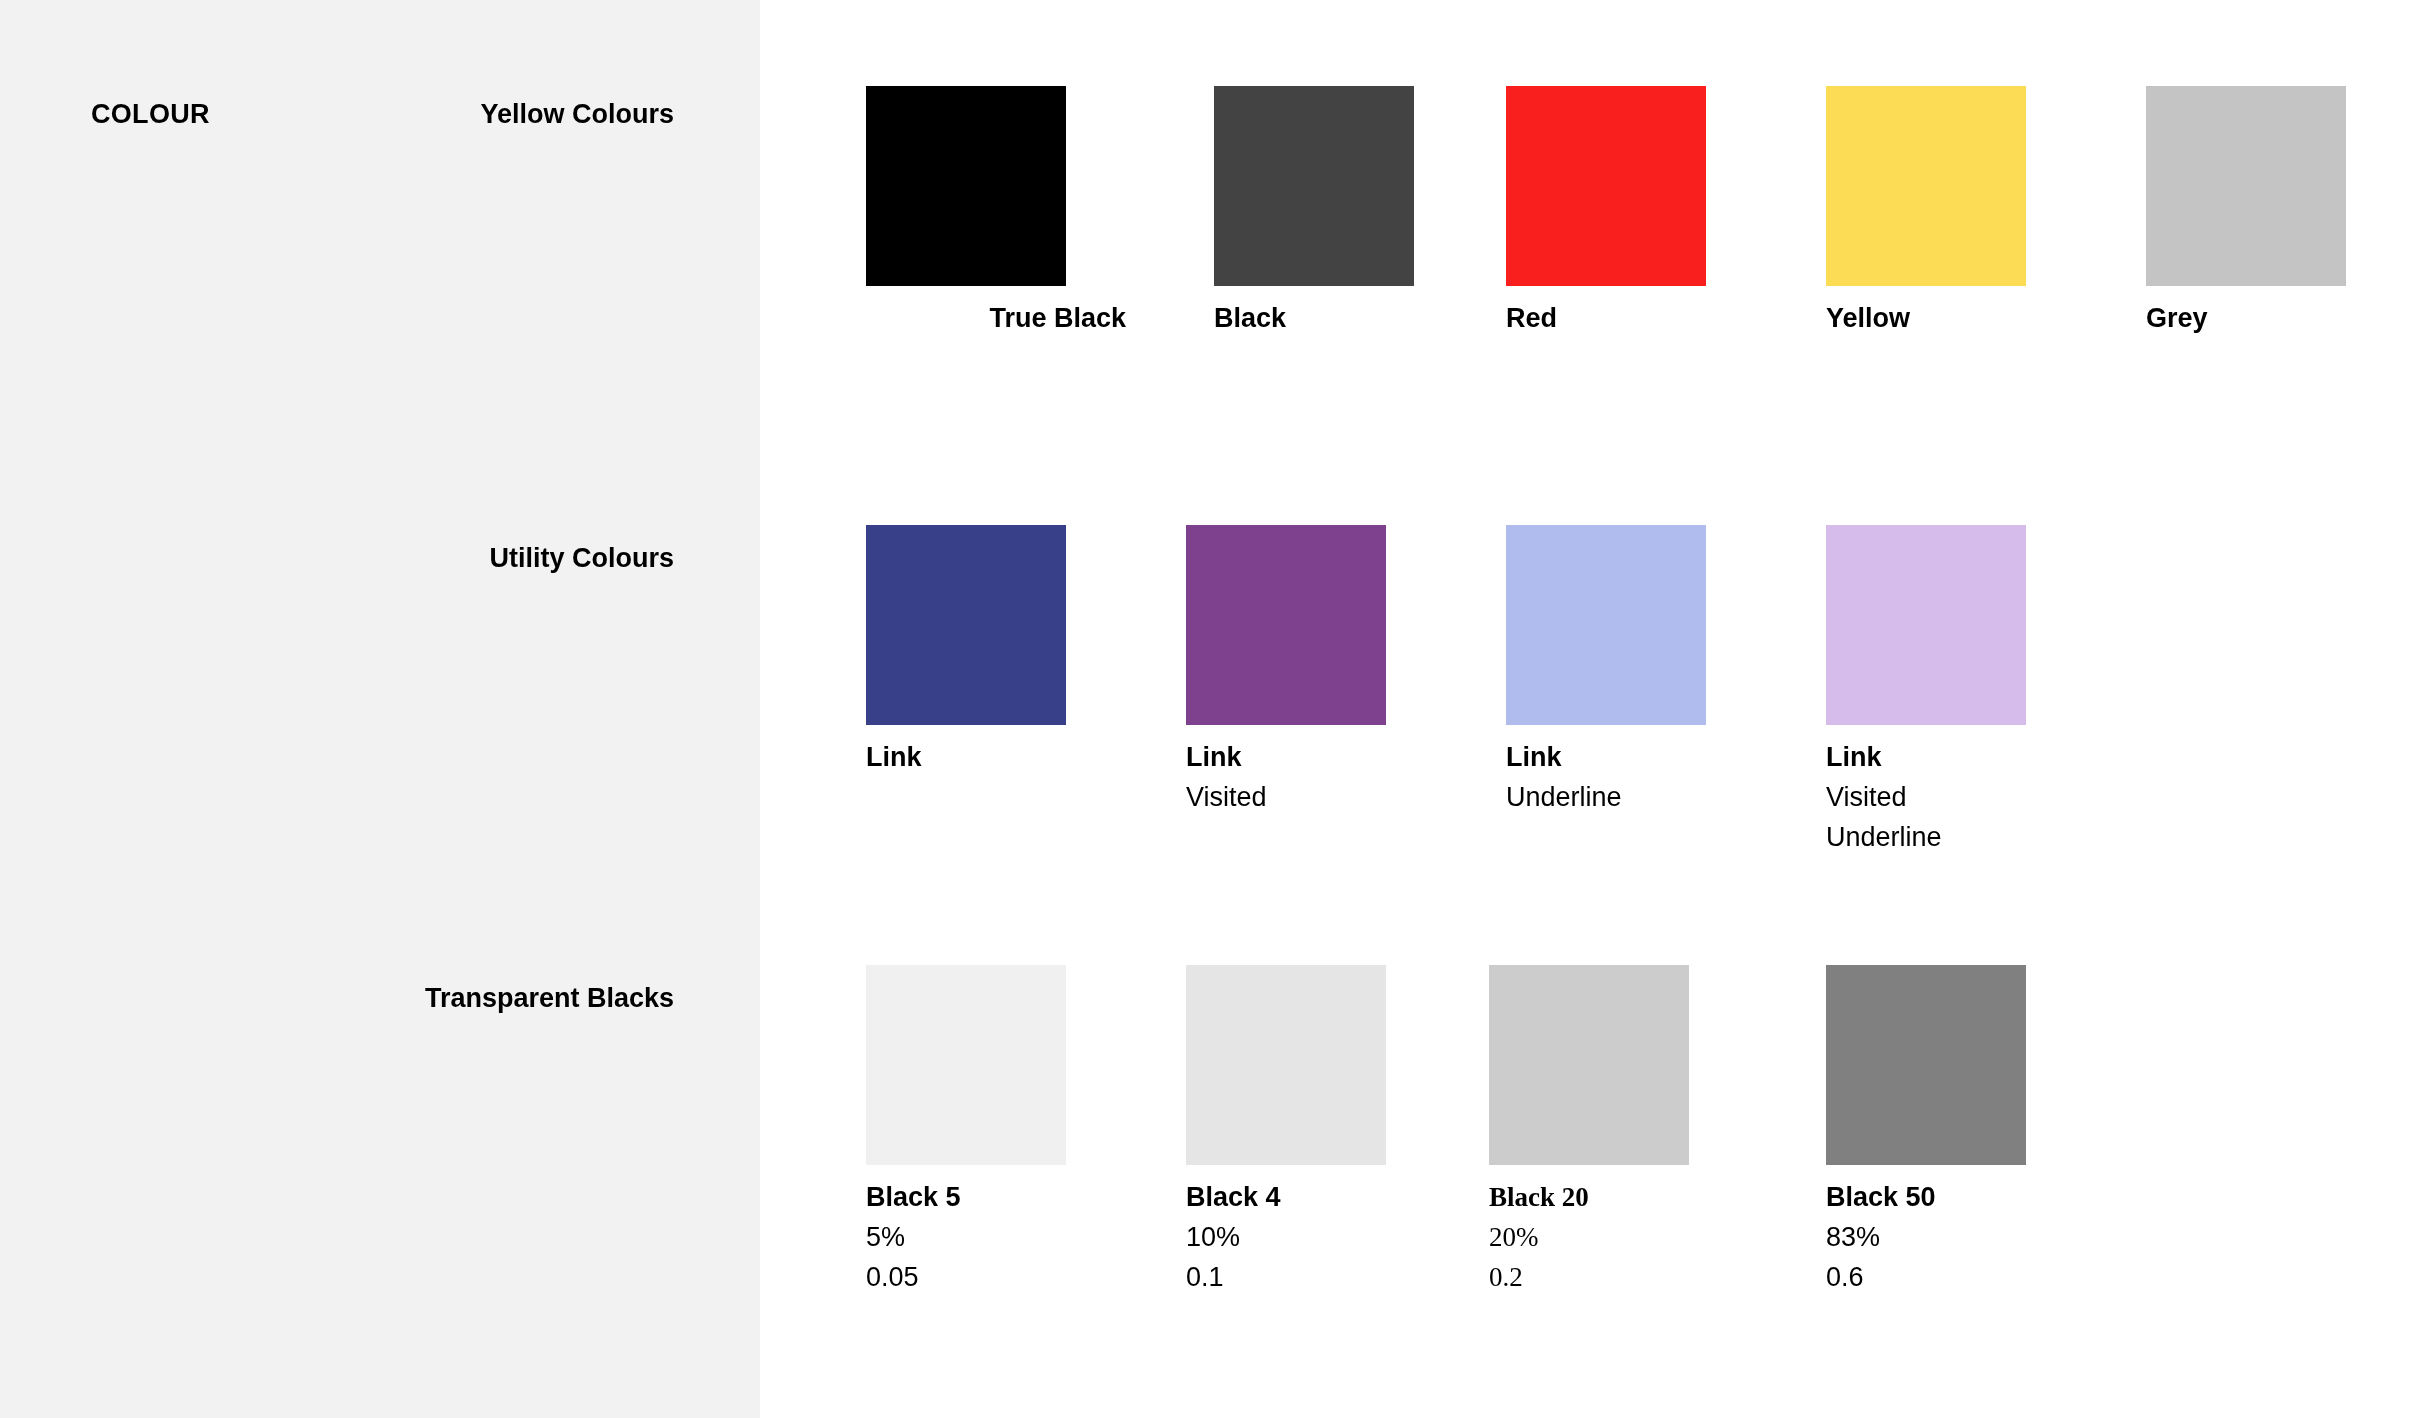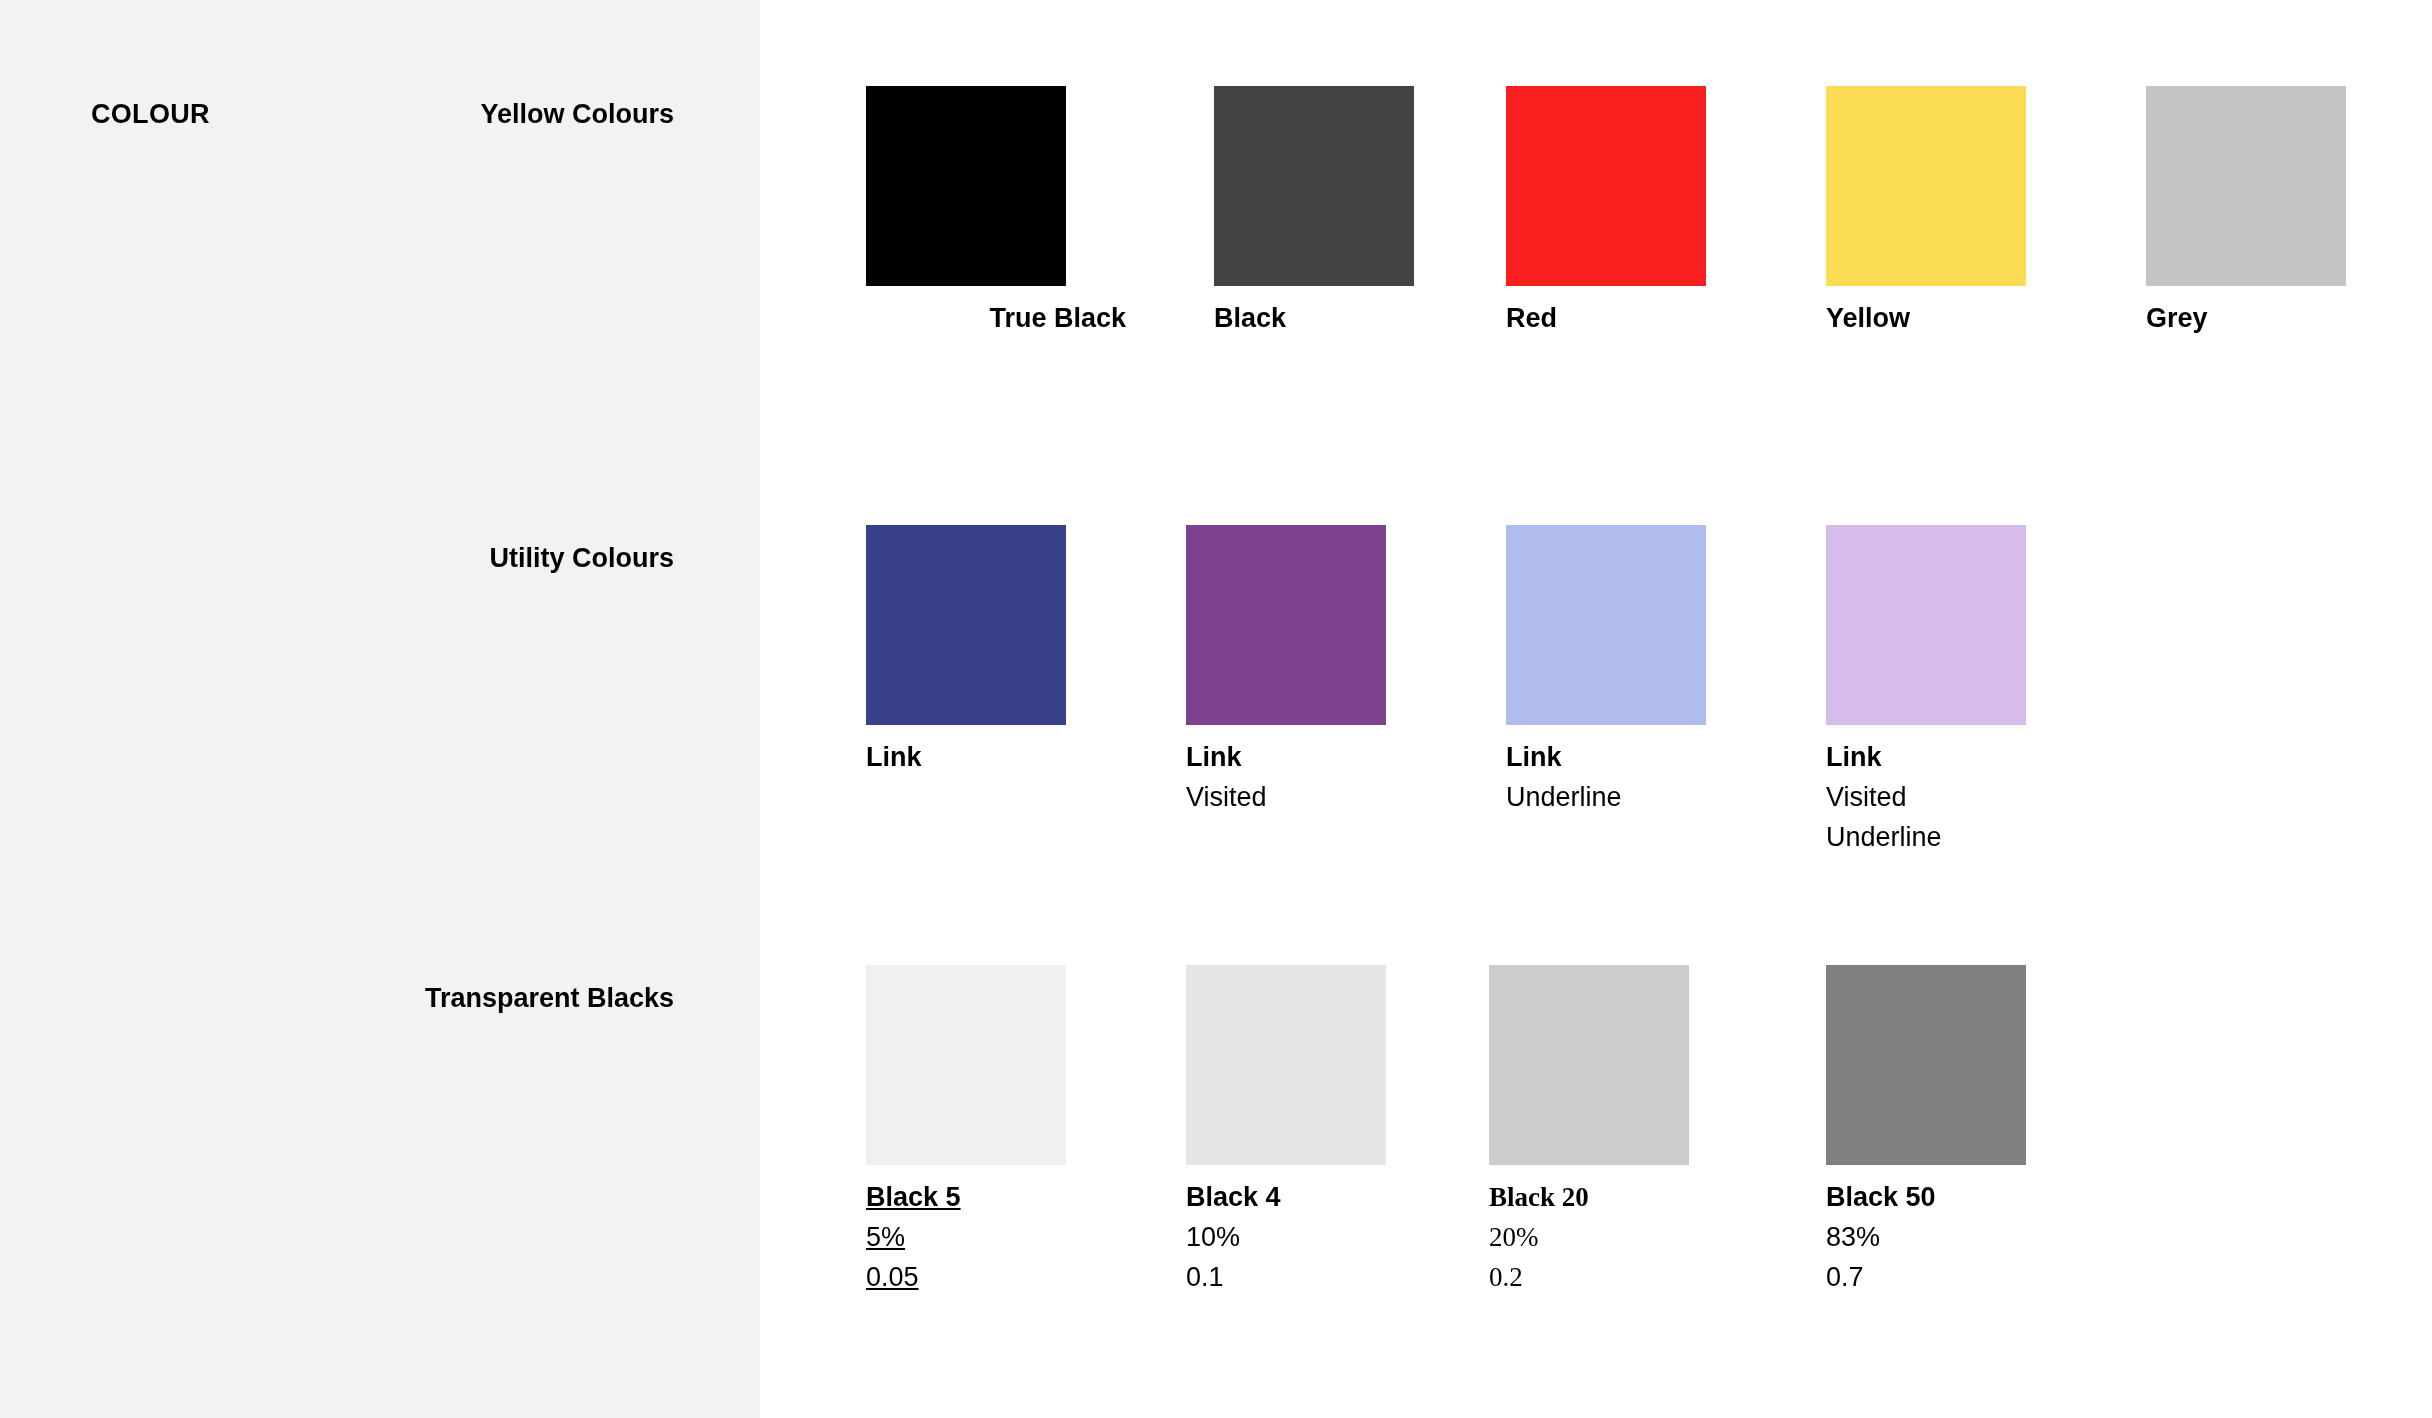--- a/index.html
+++ b/index.html
@@ -149,21 +149,21 @@
         <div class="swatch-cell" style="left: 960px;">
           <div class="chip" style="background: rgb(214, 188, 235); width: 200px; height: 200px;"></div>
           <div class="caption">
             <span class="name">Link</span>
             <span class="sub">Visited</span>
             <span class="sub">Underline</span>
           </div>
         </div>
       </div>
       <div class="row" style="top: 965px;">
-        <div class="swatch-cell" style="left: 0px; text-decoration: underline;">
+        <div class="swatch-cell" style="left: 0px;">
           <div class="chip" style="background: rgb(240, 240, 240); width: 200px; height: 200px;"></div>
           <div class="caption">
             <span class="name">Black 5</span>
             <span class="sub">5%</span>
             <span class="sub">0.05</span>
           </div>
         </div>
         <div class="swatch-cell" style="left: 320px;">
           <div class="chip" style="background: rgb(229, 229, 229); width: 200px; height: 200px;"></div>
           <div class="caption">
@@ -178,21 +178,21 @@
             <span class="name">Black 20</span>
             <span class="sub">20%</span>
             <span class="sub">0.2</span>
           </div>
         </div>
         <div class="swatch-cell" style="left: 960px;">
           <div class="chip" style="background: rgb(128, 128, 128); width: 200px; height: 200px;"></div>
           <div class="caption">
             <span class="name">Black 50</span>
             <span class="sub">83%</span>
-            <span class="sub">0.7</span>
+            <span class="sub">0.6</span>
           </div>
         </div>
       </div>
     </div>
 
 <div class="row-label" style="top: 98px;">Yellow Colours</div>
     <div class="row-label" style="top: 542px;">Utility Colours</div>
     <div class="row-label" style="top: 982px;">Transparent Blacks</div>
   </div>
 

